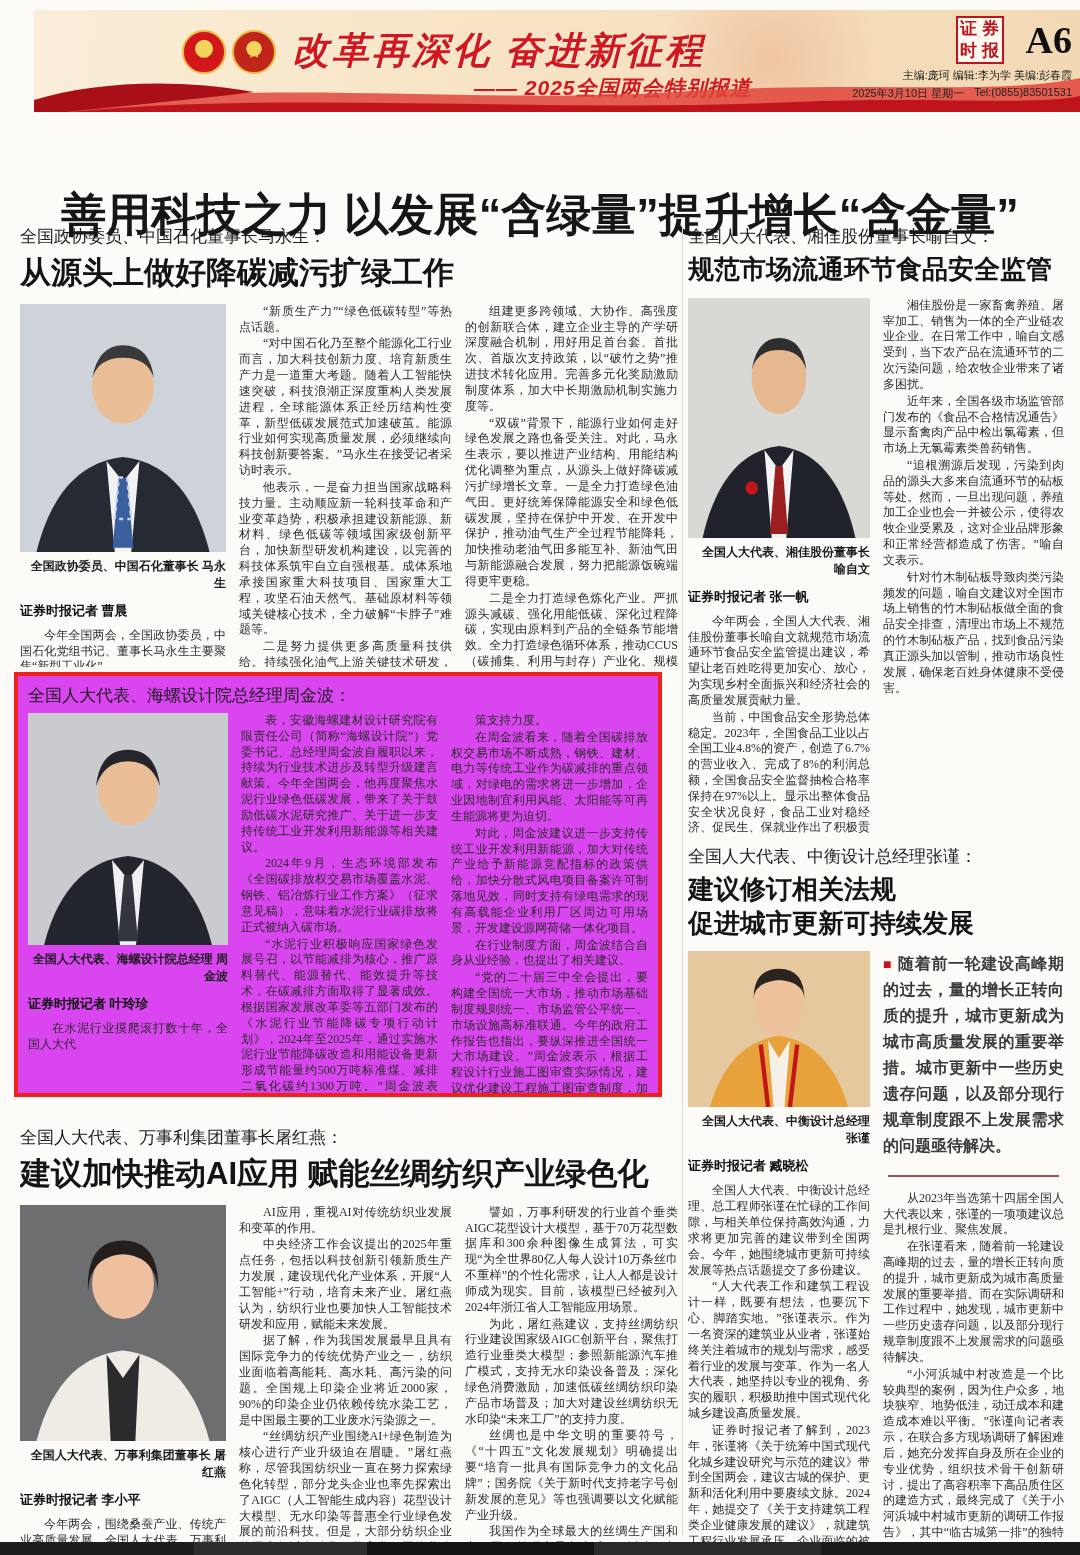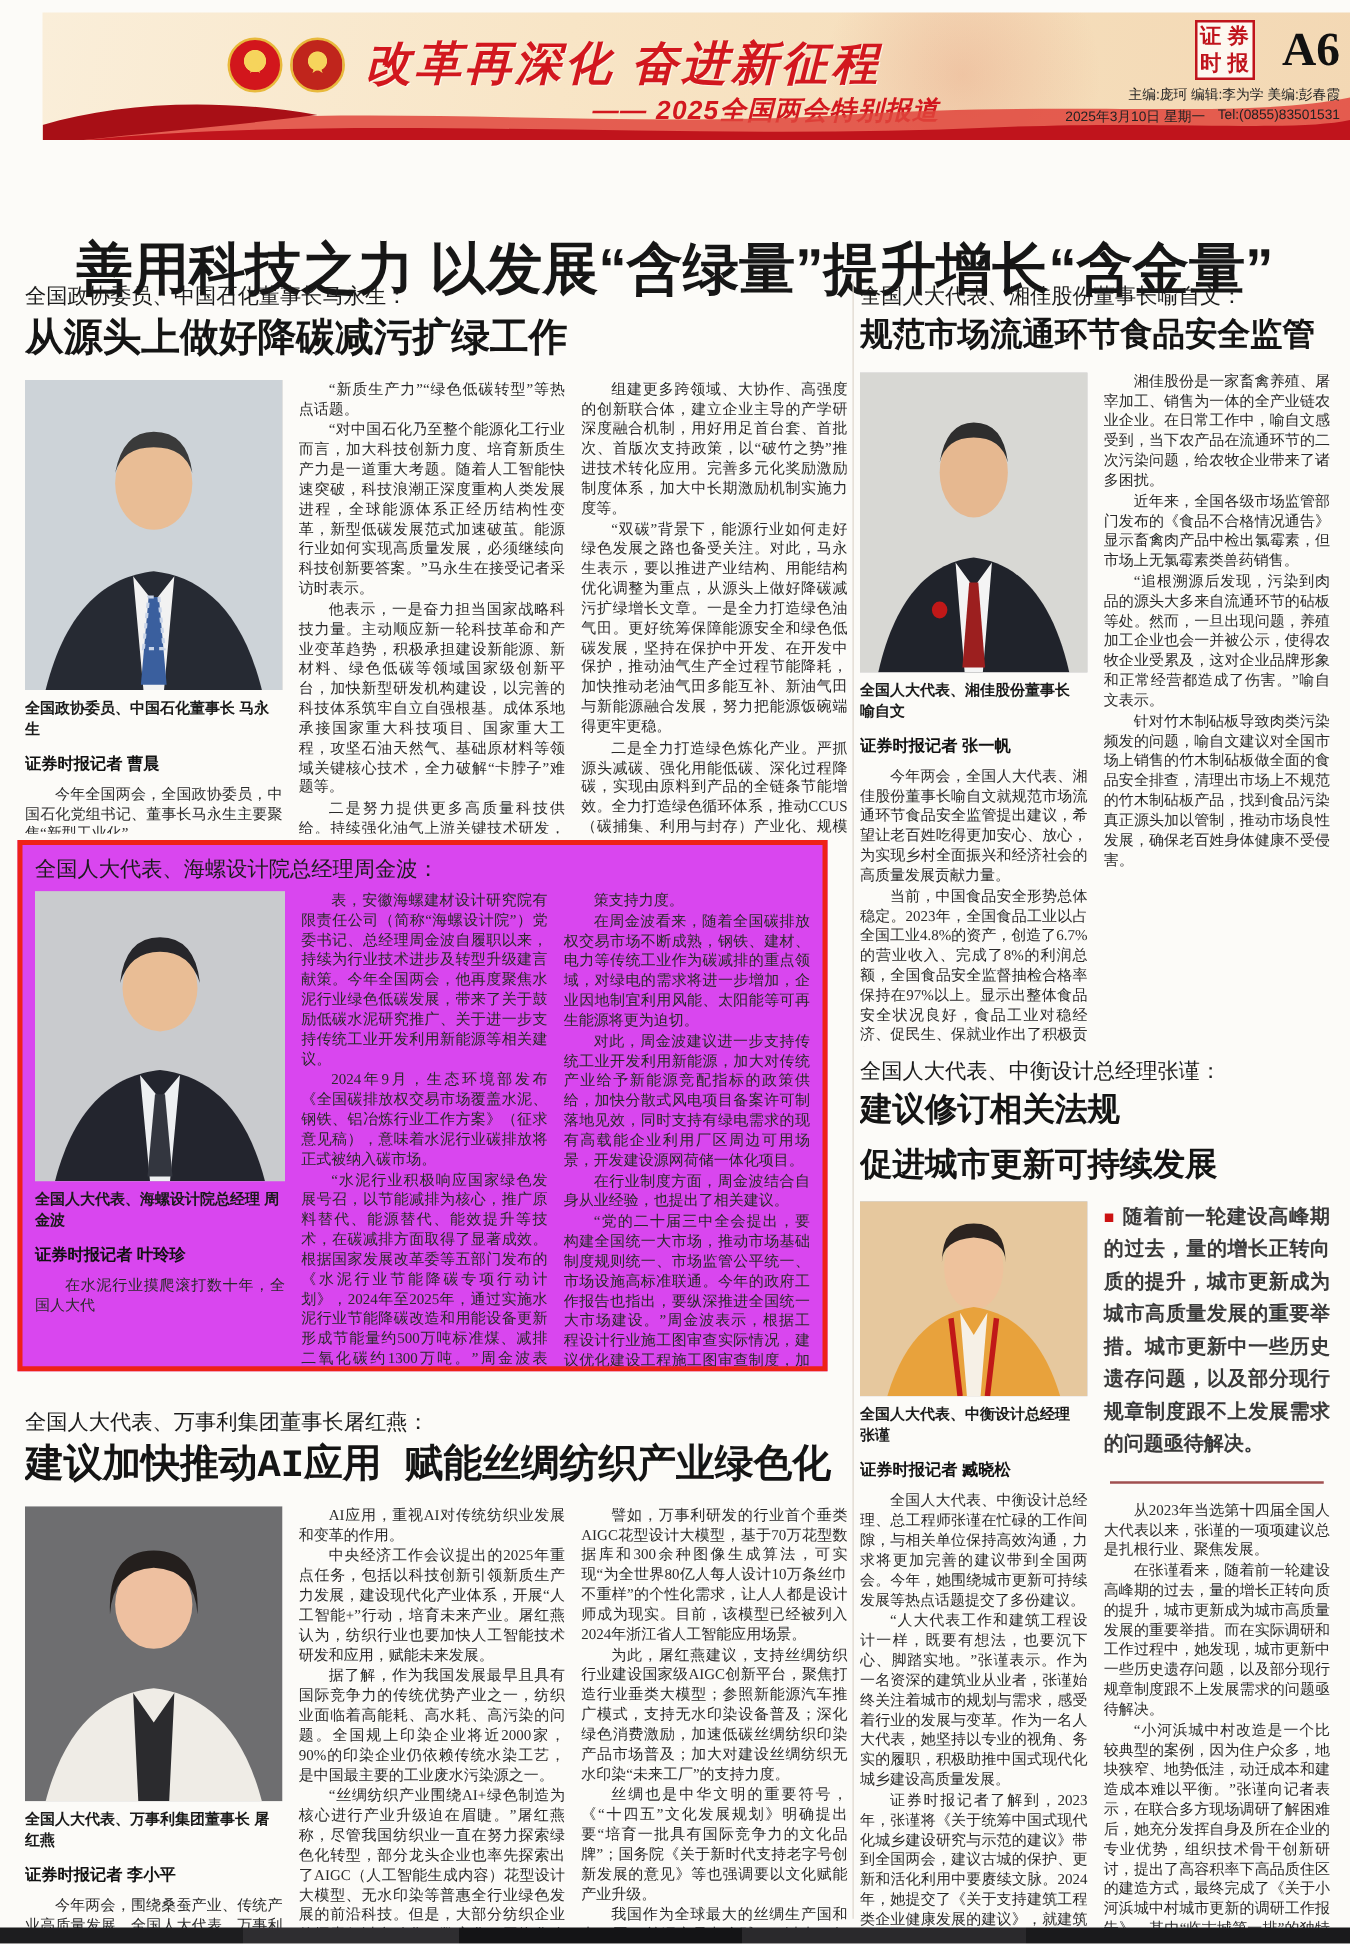--- a/index.html
+++ b/index.html
@@ -35,53 +35,53 @@
   
   .main-headline{position:absolute;left:0;top:140px;width:100%;text-align:center;
           font-family:"Liberation Sans","DejaVu Sans",sans-serif;font-weight:900;font-size:45px;
           color:#161616;letter-spacing:0px;margin-top:45px;}
 
   
   .content{position:absolute;left:20px;top:225px;width:1044px;height:1320px;}
   .vrule{position:absolute;left:662px;top:0;bottom:10px;width:1px;background:#ded7cd;}
 
   .kicker{font-family:"Liberation Sans","DejaVu Sans",sans-serif;font-size:17px;color:#1c1c1c;margin:0 0 6px 0;}
-  .headline{font-family:Liberation Mono, monospace;font-weight:800;color:#141414;margin:0 0 12px 0;line-height:1.22;}
+  .headline{font-family:Liberation Sans, sans-serif;font-weight:800;color:#141414;margin:0 0 12px 0;line-height:1.22;}
   .h-xl{font-size:31px;}
   .h-l{font-size:26px;}
   .h-m{font-size:25px;}
 
   .cols{display:flex;gap:13px;align-items:flex-start;}
   .col{flex:1;min-width:0;}
   .photo-col{flex:0 0 auto;}
   .photo{margin:0;overflow:hidden;background:#ccc;}
   .photo svg{display:block;width:100%;height:100%;}
   .caption{font-family:"Liberation Sans","DejaVu Sans",sans-serif;font-weight:700;font-size:12px;
-           color:#1a1a1a;text-align:left;margin:6px 0 4px 0;}
+           color:#1a1a1a;text-align:right;margin:6px 0 4px 0;}
   .reporter{font-family:"Liberation Sans","DejaVu Sans",sans-serif;font-weight:700;font-size:13px;
            color:#111;margin:10px 0 8px 0;}
   .para{margin:0;font-size:12px;line-height:1.32;text-align:justify;text-indent:2em;color:#2b2b2b;}
   .para + .para{margin-top:1px;}
 
   
   .art{position:absolute;}
   .art-a1{left:0;top:0;width:658px;height:442px;overflow:hidden;}
   .art-a2{left:668px;top:0;width:376px;height:612px;overflow:hidden;}
   .art-a3{left:-6px;top:447px;width:648px;height:425px;border:4px solid #ee2218;
           padding:8px 10px;box-sizing:border-box;overflow:hidden;background:#d946ef;}
   .art-a4{left:668px;top:620px;width:376px;height:700px;overflow:hidden;}
   .art-a5{left:0;top:901px;width:658px;height:419px;overflow:hidden;}
 
   
   .quote-box{font-family:"Liberation Sans","DejaVu Sans",sans-serif;font-weight:700;font-size:16px;
            line-height:1.62;color:#3a3a3a;text-align:justify;}
   .qmark{color:#cc1212;margin-right:6px;font-size:14px;}
   .quote-rule{border:none;border-bottom:2px solid #a05050;width:94%;margin:16px auto 14px auto;}
 
-  .headline2{margin-bottom:12px;}
+  .headline2{margin-bottom:2px;}
 
   
   .page-bottom-edge{position:absolute;left:0;bottom:0;width:100%;height:13px;
            background:linear-gradient(90deg,#1d1d1f 0 18%,#2e2d30 18% 34%,#141416 34% 55%,#2a292c 55% 76%,#1a1a1c 76% 100%);}
 </style>
 </head>
 <body>
 
 <div class="page">
 

